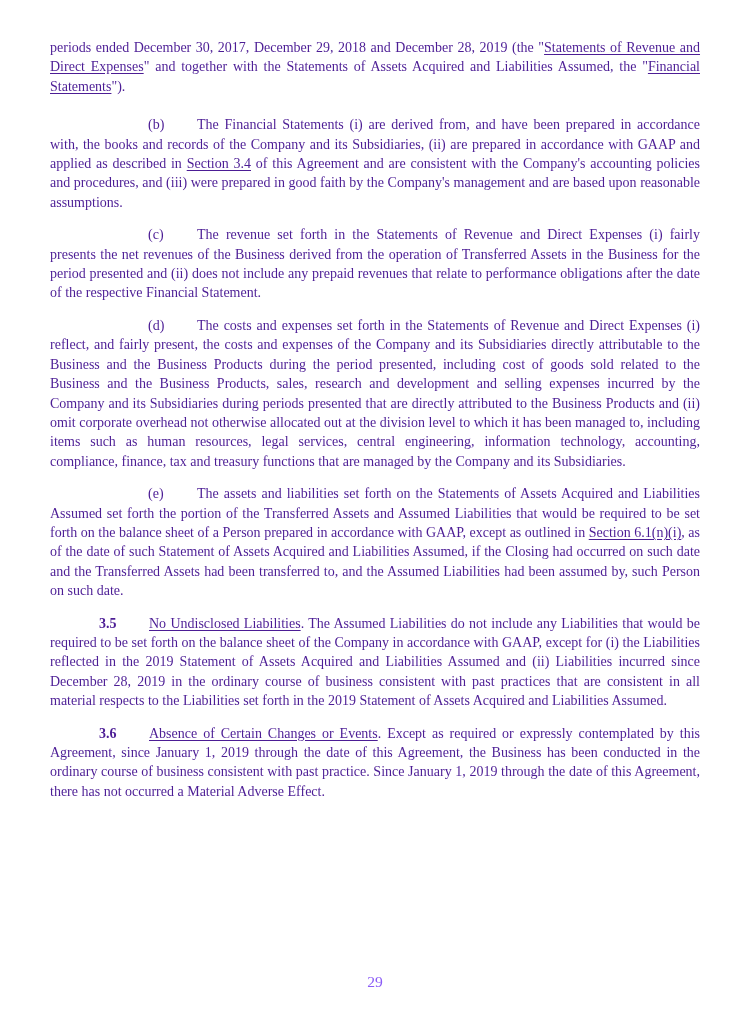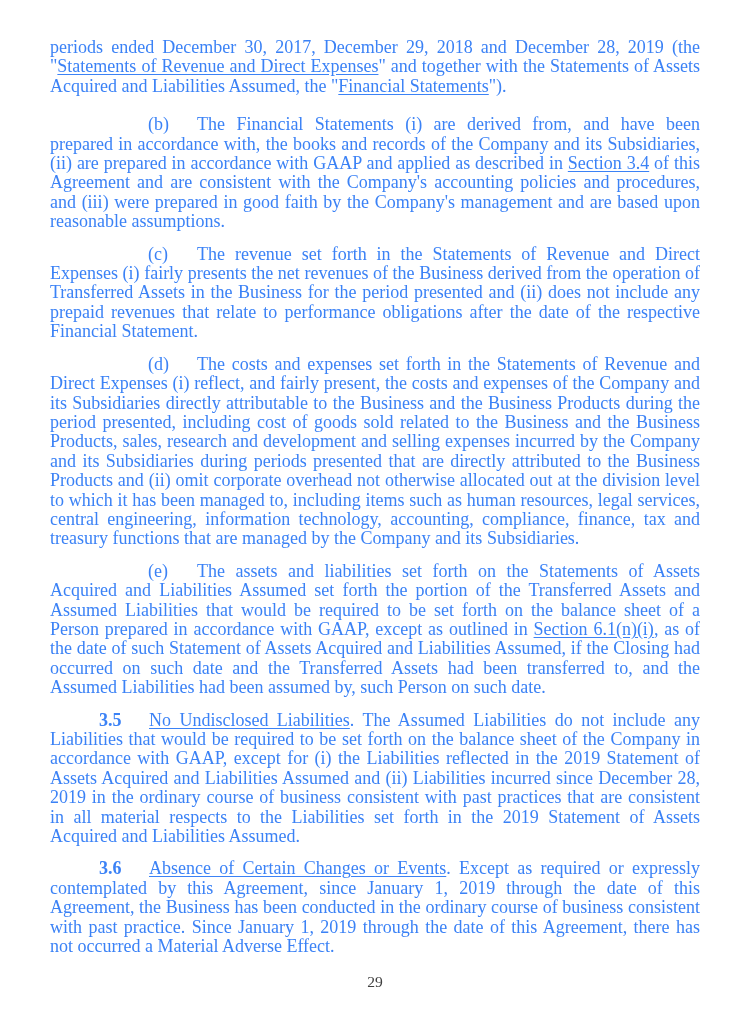--- a/index.html
+++ b/index.html
@@ -1,31 +1,31 @@
 <!DOCTYPE html>
 <html><head>
   <meta charset="utf-8">
   <style>
     html, body { margin: 0; padding: 0; background: #ffffff; }
     body { width: 750px; height: 1012px; position: relative; overflow: hidden; }
     .page {
       position: absolute; left: 50px; top: 38px; width: 650px;
       font-family: "Liberation Serif", "DejaVu Serif", serif;
-      font-size: 18px; line-height: 19.4px; color: #3b82f6;
+      font-size: 14px; line-height: 19.4px; color: #4c1d95;
     }
     .para { margin: 0 0 13px 0; text-align: justify; text-align-last: left; }
     .para.first { margin-bottom: 19px; }
     .sub-indent { display: inline-block; width: 98px; }
     .sub-label { display: inline-block; width: 49px; }
     .sec-indent { display: inline-block; width: 49px; }
     .sec-num { display: inline-block; width: 50px; font-weight: bold; }
     u, .ul { text-decoration: underline; text-underline-offset: 2px; }
     .page-number {
       position: absolute; left: 0; width: 750px; top: 973px; text-align: center;
-      font-family: "Liberation Serif", "DejaVu Serif", serif; font-size: 15.6px; color: #404040;
+      font-family: "Liberation Serif", "DejaVu Serif", serif; font-size: 15.6px; color: #8b5cf6;
     }
   </style>
 </head>
 <body>
 
 <div class="page">
 
   <p class="para first"><span>periods ended December 30, 2017, December 29, 2018 and December 28, 2019 (the "</span><span class="ul">Statements of Revenue and Direct Expenses</span><span>" and together with the Statements of Assets Acquired and Liabilities Assumed, the "</span><span class="ul">Financial Statements</span><span>").</span></p>
 
   <p class="para"><span class="sub-indent"></span><span class="sub-label">(b)</span><span>The Financial Statements (i) are derived from, and have been prepared in accordance with, the books and records of the Company and its Subsidiaries, (ii) are prepared in accordance with GAAP and applied as described in </span><span class="ul">Section 3.4</span><span> of this Agreement and are consistent with the Company's accounting policies and procedures, and (iii) were prepared in good faith by the Company's management and are based upon reasonable assumptions.</span></p>

